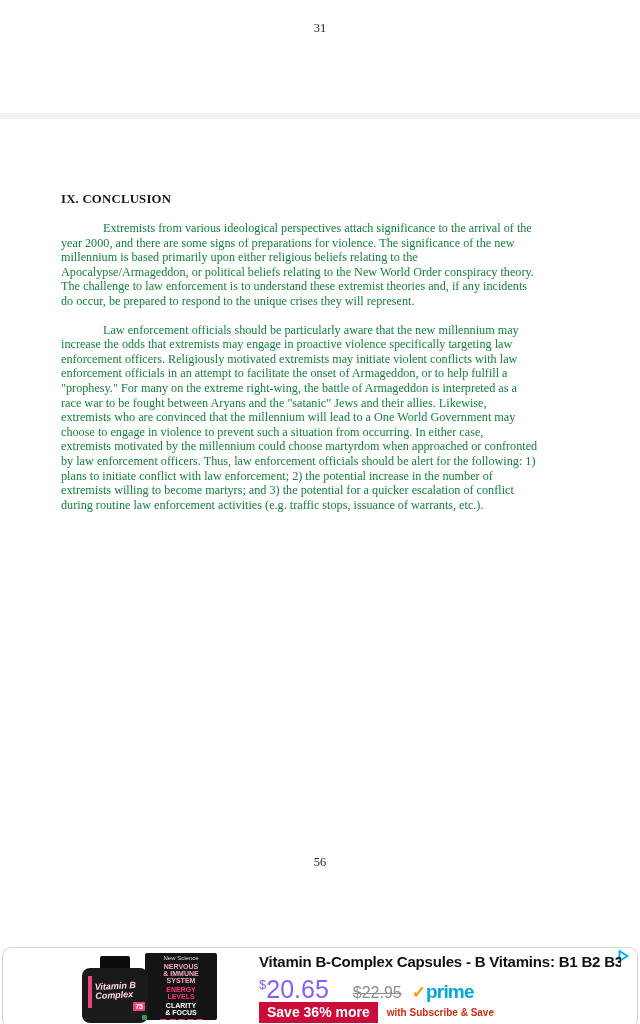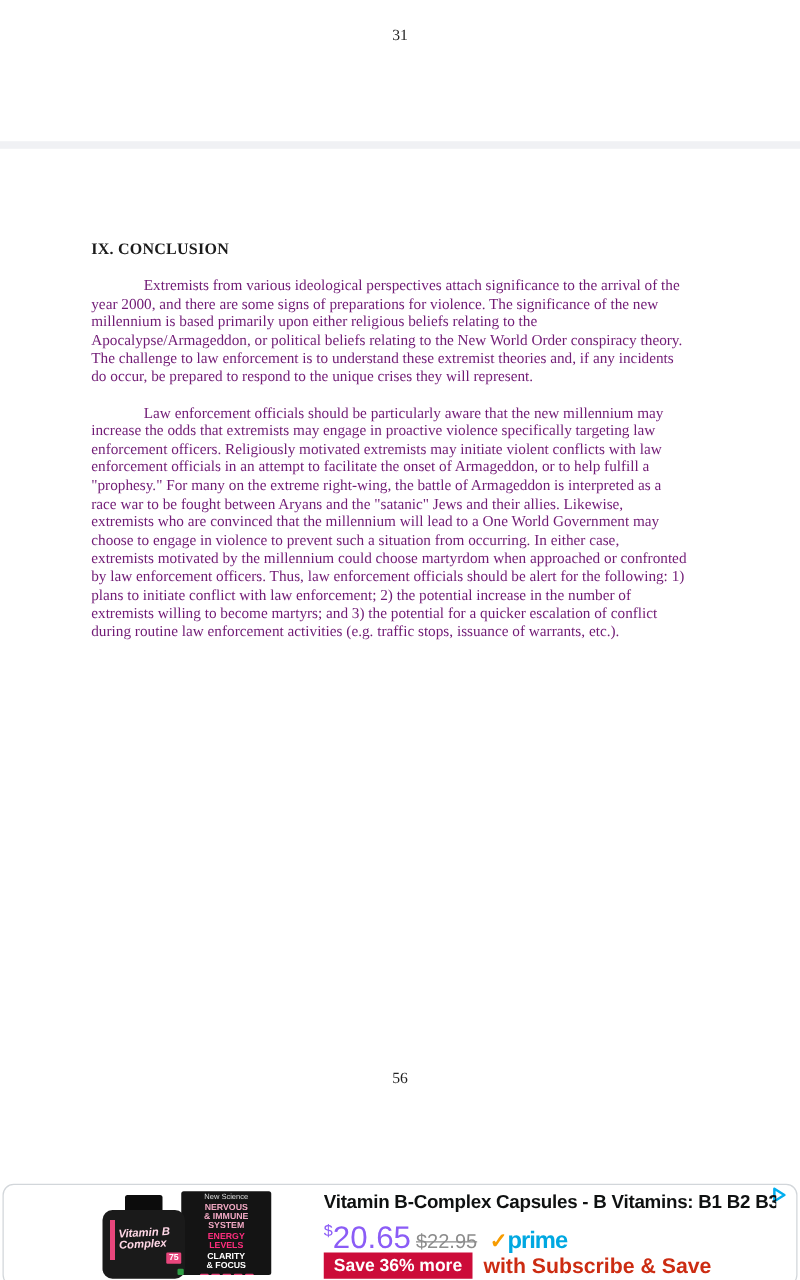--- a/index.html
+++ b/index.html
@@ -16,35 +16,35 @@
     font-size: 12.5px; color: #222;
   }
   #page-num-top { top: 21px; }
   #page-num-bottom { top: 855px; }
   #page-separator {
     position: absolute; left: 0; top: 113px;
     width: 640px; height: 6px;
     background: #f0f1f4;
   }
   #doc-body {
-    position: absolute; left: 73px; top: 192px;
+    position: absolute; left: 61px; top: 192px;
     width: 505px;
   }
   #conclusion-heading {
     font-size: 12.8px; font-weight: bold;
     letter-spacing: 0.2px;
     margin: 0;
   }
   .doc-paragraph {
     font-size: 12.2px;
     line-height: 14.6px;
     white-space: pre-line;
     text-indent: 42px;
     margin: 14px 0 0 0;
-    color: #701a75;
+    color: #15803d;
   }
   
   #ad-banner {
     position: absolute; left: 2px; top: 947px;
     width: 634px; height: 80px;
     background: #fff;
     border: 1px solid #d2d6da;
     border-radius: 9px;
     font-family: "Liberation Sans", sans-serif;
   }
@@ -112,36 +112,36 @@
   }
   #ad-price-row {
     position: absolute; left: 256px; top: 23px;
     display: flex; align-items: baseline;
   }
   #ad-price { color: #8b5cf6; font-size: 25px; line-height: 27px; }
   #ad-price .sym { font-size: 13px; vertical-align: 9px; }
   #ad-original-price {
     color: #8c8c8c; font-size: 16px;
     text-decoration: line-through;
-    margin-left: 4px;
+    margin-left: 24px;
   }
   #prime-logo { margin-left: 10px; white-space: nowrap; }
   #prime-check-icon { color: #f79c00; font-weight: bold; font-size: 17px; }
   #prime-label { color: #00a8e1; font-weight: bold; font-size: 19px; letter-spacing: -0.8px; }
   #ad-badge-row {
     position: absolute; left: 256px; top: 54px;
     display: flex; align-items: center;
   }
   #ad-badge {
     background: #cc0c39; color: #ffffff;
     font-size: 14px; font-weight: bold;
     padding: 2px 8px 3px 8px;
   }
   #ad-badge-suffix {
-    color: #cc2c12; font-size: 17px; font-weight: bold;
+    color: #cc2c12; font-size: 10px; font-weight: bold;
     margin-left: 9px;
   }
 </style>
 </head>
 <body>
 
 <div id="page-num-top" class="page-num">31</div>
 
 <div id="page-separator"></div>
 

